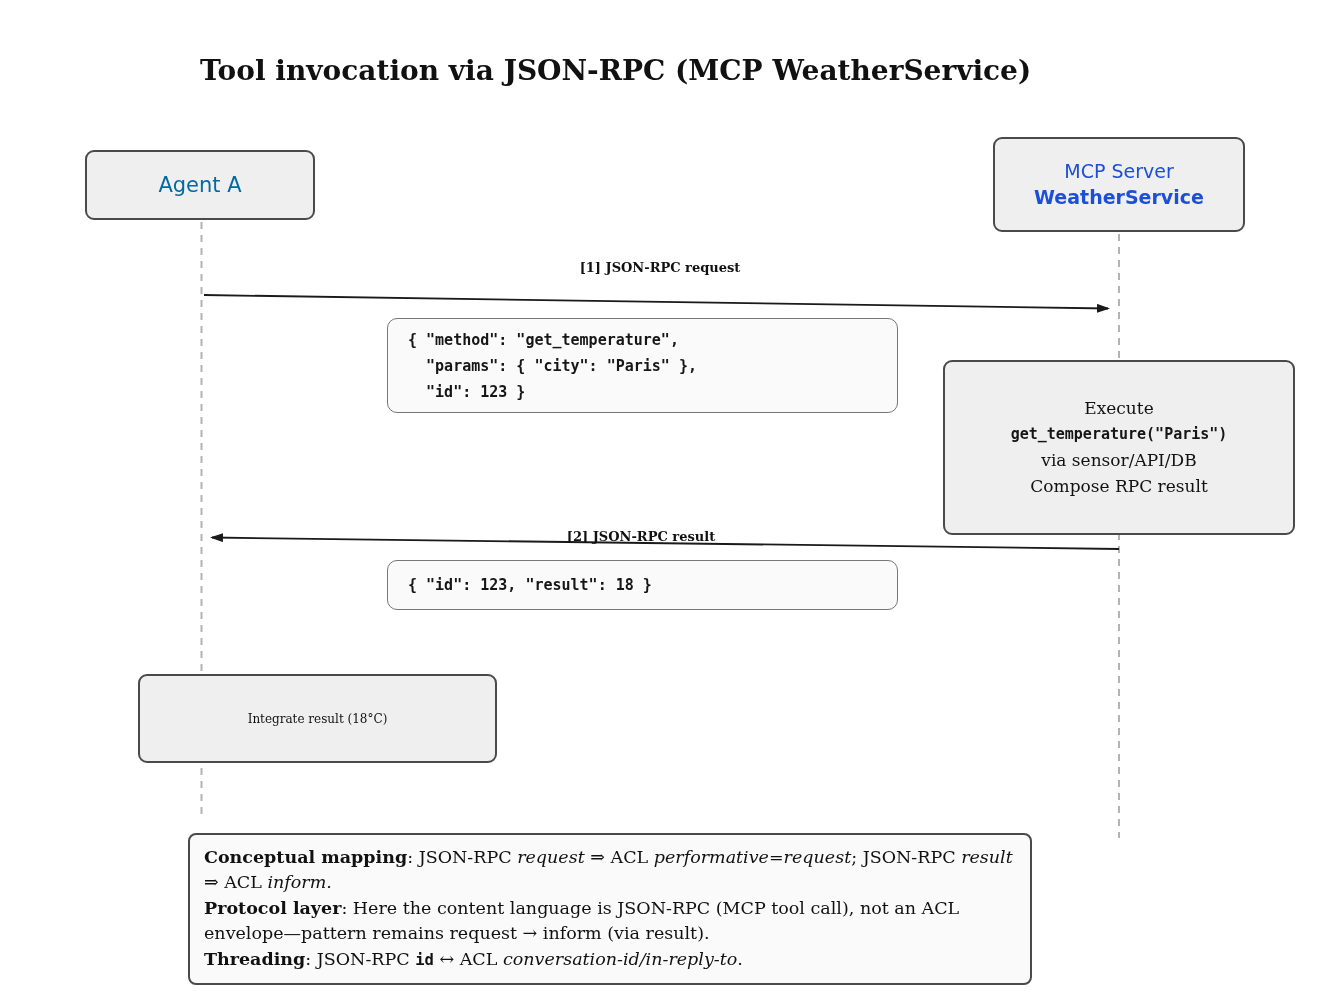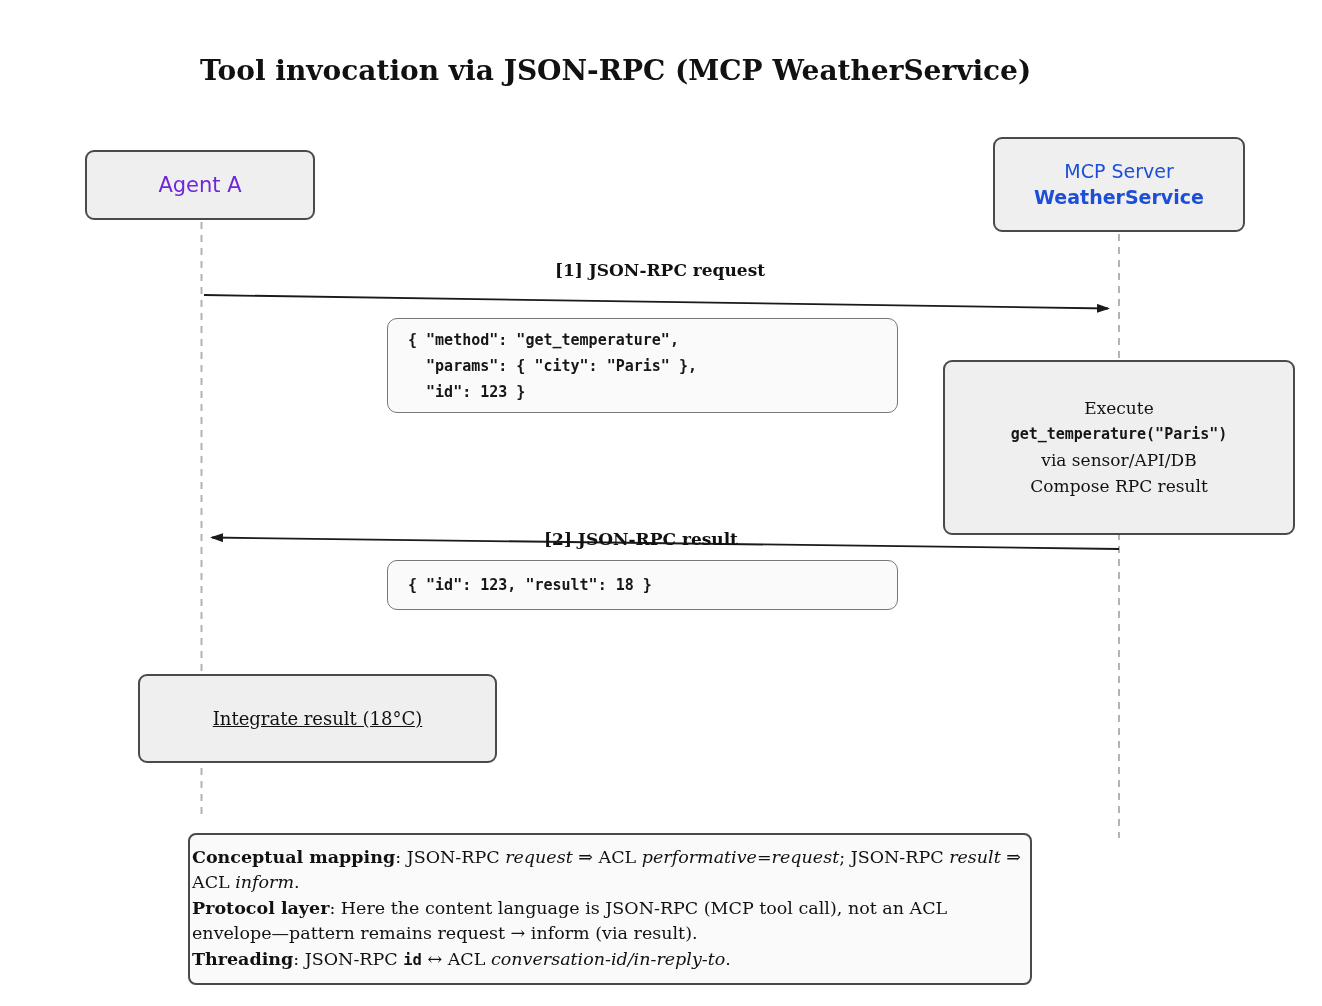--- a/index.html
+++ b/index.html
@@ -17,48 +17,48 @@
     position:absolute; left:200px; top:54px;
     font-size:28px; font-weight:bold; z-index:1; white-space:nowrap;text-align:center;
   }
   .box {
     position:absolute; z-index:1;
     background:var(--box-fill,#efefef); border:2px solid var(--box-border,#4a4a4a);
     border-radius:9px;
     display:flex; flex-direction:column; align-items:center; justify-content:center;
     text-align:center;
   }
-  .actor-label { font-family:"DejaVu Sans", sans-serif; font-size:21px; color:#6d28d9; }
+  .actor-label { font-family:"DejaVu Sans", sans-serif; font-size:21px; color:#0369a1; }
   .actor-line { font-family:"DejaVu Sans", sans-serif; font-size:19px; color:#1d4ed8; line-height:1.35; }
   .actor-line.bold { font-weight:bold; }
 
   .msg-label {
-    position:absolute; z-index:1; font-weight:bold; font-size:17px;
+    position:absolute; z-index:1; font-weight:bold; font-size:13px;
     text-align:center; white-space:nowrap;
   }
 
   .payload {
     position:absolute; z-index:1;
     background:var(--payload-fill,#fbfbfb); border:1.5px solid var(--payload-border,#777777);
     border-radius:10px;
     display:flex; flex-direction:column; justify-content:center;
     padding-left:20px;
     font-family:"DejaVu Sans Mono", monospace; font-weight:bold;
     font-size:15px; line-height:26px; color:#161616;
   }
   .payload-line { white-space:pre; }
 
   .serif-line { font-size:17px; line-height:1.55; }
   .mono-line  { font-family:"DejaVu Sans Mono", monospace; font-weight:bold; font-size:15px; line-height:1.7; color:#161616; }
-  .integrate-line { font-size:18px; line-height:1.5;text-decoration:underline; }
+  .integrate-line { font-size:12px; line-height:1.5; }
 
   .note {
     position:absolute; left:188px; top:833px; width:844px; min-height:152px; z-index:1;
     background:var(--payload-fill,#fafafa); border:2px solid var(--box-border,#4a4a4a);
-    border-radius:8px; padding:10px 2px;
+    border-radius:8px; padding:10px 14px;
     font-size:17.5px; line-height:1.45; text-align:left;
   }
   .note p { margin:0; }
   .b { font-weight:bold; }
   .i { font-style:italic; }
   .m { font-family:"DejaVu Sans Mono", monospace; font-weight:bold; font-size:15.5px; }
 </style>
 </head>
 <body>
 

